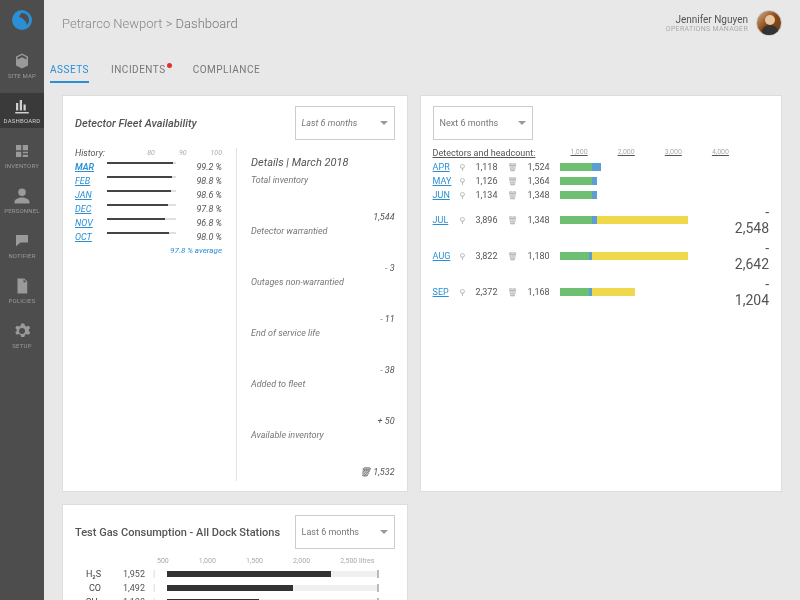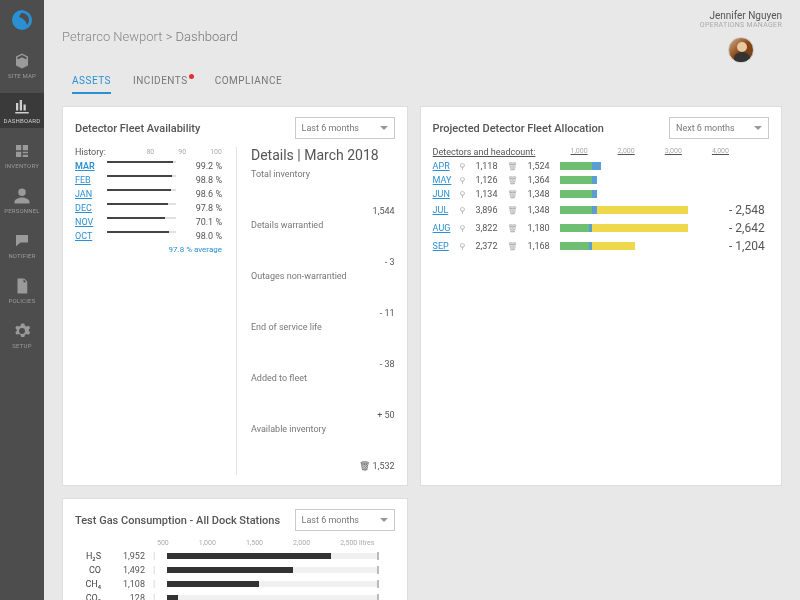--- a/index.html
+++ b/index.html
@@ -11,67 +11,67 @@
 .nav-item { width:44px; display:flex; flex-direction:column; align-items:center; gap:2px; cursor:pointer; padding:4px 0; }
 .nav-item.active { background:#3a3a3a; }
 .nav-item .ico { width:18px; height:18px; fill:#9a9a9a; }
 .nav-item.active .ico { fill:#d0d0d0; }
 .nav-item span { font-size:6px; color:#9a9a9a; letter-spacing:0.2px; }
 .nav-item.active span { color:#d0d0d0; }
 .main { flex:1; display:flex; flex-direction:column; background:#e8e8e8; }
 .header { display:flex; align-items:center; justify-content:space-between; padding:10px 18px 6px; }
 .breadcrumb { font-size:13px; color:#888; font-weight:300; }
 .breadcrumb .current { color:#777; }
-.user { display:flex; align-items:center; gap:8px;flex-direction:column; }
+.user { display:flex; align-items:center; gap:8px; }
 .user-text { text-align:right; }
 .user-name { font-size:10px; color:#555; }
 .user-role { font-size:7px; color:#aaa; letter-spacing:0.3px; }
 .avatar { width:26px; height:26px; border-radius:50%; background:linear-gradient(135deg,#d2b48c 0%,#8b4513 50%,#654321 100%); border:1px solid #ccc; position:relative; overflow:hidden; }
 .avatar::before { content:""; position:absolute; top:4px; left:8px; width:10px; height:10px; border-radius:50%; background:#e8c8a0; }
 .avatar::after { content:""; position:absolute; bottom:-2px; left:5px; width:16px; height:12px; border-radius:50% 50% 0 0; background:#333; }
-.tabs { display:flex; gap:22px; padding:0 28px; border-bottom:0; }
+.tabs { display:flex; gap:22px; padding:0 6px; border-bottom:0;margin-top:16px; }
 .tab { font-size:10px; padding:6px 0; cursor:pointer; color:#777; letter-spacing:0.5px; position:relative; }
 .tab.active { color:#2a8fd4; border-bottom:2px solid #2a8fd4; }
 .tab .dot { width:5px; height:5px; border-radius:50%; background:#e03030; display:inline-block; position:relative; top:-5px; left:1px; }
 .content { padding:12px 18px; display:flex; flex-direction:column; gap:12px; }
 .row { display:flex; gap:12px; }
 .card { background:#fff; border:1px solid #ddd; padding:10px 12px; flex:1; }
 .card-header { display:flex; justify-content:space-between; align-items:center; margin-bottom:8px; }
 .card-title { font-size:11px; color:#555; font-weight:500; }
-.select { display:flex; align-items:center; justify-content:space-between; border:1px solid #ccc; padding:5px 6px; font-size:9px; color:#777; cursor:pointer; width:100px; }
+.select { display:flex; align-items:center; justify-content:space-between; border:1px solid #ccc; padding:11px 6px; font-size:9px; color:#777; cursor:pointer; width:100px; }
 .chev { border-left:4px solid transparent; border-right:4px solid transparent; border-top:4px solid #999; }
 
 .fa-body { display:flex; gap:14px; }
 .fa-history { flex:0 0 46%; }
 .fa-history-head { display:flex; justify-content:space-between; align-items:center; font-size:9px; color:#555; margin-bottom:4px; }
 .fa-ticks { display:flex; gap:24px; font-size:7px; color:#aaa; }
 .fa-row { display:flex; align-items:flex-start; gap:6px; font-size:9px; margin:4px 0; }
 .fa-month { width:26px; color:#2a8fd4; text-decoration:underline; cursor:pointer; }
 .fa-bar { flex:1; height:2px; background:#e0e0e0; position:relative; }
 .fa-bar i { display:block; height:2px; background:#444; }
 .fa-pct { width:40px; text-align:right; color:#555; }
 .fa-avg { font-size:8px; color:#2a8fd4; text-align:right; margin-top:4px; }
 .fa-divider { width:1px; background:#e3e3e3; }
 .fa-details { flex:1; }
-.fa-details-title { font-size:14px; color:#555; margin-bottom:6px; }
+.fa-details-title { font-size:11px; color:#555; margin-bottom:6px;margin-top:8px; }
 .fa-drow { display:flex; justify-content:space-between; font-size:9px; color:#777; margin:4px 0; }
 .fa-drow .val { color:#555;margin-top:37px; }
 
 .proj-head { font-size:9px; color:#555; margin-bottom:4px; display:flex;text-decoration:underline; }
 .proj-ticks { display:flex; gap:30px; font-size:7px; color:#aaa; margin-left:auto; padding-right:40px; }
 .proj-row { display:flex; align-items:center; gap:5px; font-size:9px; margin:4px 0; }
 .proj-month { width:22px; color:#2a8fd4; text-decoration:underline; cursor:pointer; }
 .icon-mini { font-size:8px; color:#aaa; }
 .proj-num { width:32px; text-align:center; color:#555; }
 .proj-bar-wrap { flex:1; height:8px; position:relative; }
 .proj-bar { height:8px; display:flex; }
 .proj-g { background:#6fbf73; height:100%; }
 .proj-b { background:#5a9fd4; height:100%; }
 .proj-y { background:#f0d84c; height:100%; }
-.proj-delta { width:40px; text-align:left; color:#555; font-size:12px; }
+.proj-delta { width:40px; text-align:right; color:#555; font-size:14px; }
 
 .gas-ticks { display:flex; gap:30px; font-size:7px; color:#aaa; margin:0 0 4px 82px; }
 .gas-row { display:flex; align-items:center; gap:8px; font-size:9px; margin:4px 0; }
 .gas-label { width:26px; color:#444;text-align:right; }
 .gas-val { width:36px; text-align:right; color:#555; }
 .gas-sep { color:#ccc; width:6px; }
 .gas-bar-wrap { flex:1; height:6px; background:#f0f0f0; position:relative; max-width:210px; }
 .gas-bar { height:6px; background:#333; }
 .gas-bar-wrap::after { content:""; position:absolute; right:-2px; top:-1px; width:2px; height:8px; background:#bbb; }
 </style>
@@ -147,21 +147,21 @@
 
     <div class="tabs">
       <div class="tab active">ASSETS</div>
       <div class="tab"><span>INCIDENTS</span><span class="dot"></span></div>
       <div class="tab">COMPLIANCE</div>
     </div>
 
     <div class="content">
       <div class="row">
 
-        <div class="card" style="flex:0 0 48%;">
+        <div class="card" style="flex:0 0 48%;font-style:italic;">
           <div class="card-header">
             <div class="card-title">Detector Fleet Availability</div>
             <div class="select">
               <span>Last 6 months</span>
               <span class="chev"></span>
             </div>
           </div>
           <div class="fa-body">
             <div class="fa-history">
               <div class="fa-history-head">
@@ -199,42 +199,42 @@
                     <div class="fa-bar">
                       <i style="width:89.0%"></i>
                     </div>
                     <span class="fa-pct">97.8 %</span>
                   </div>
                   <div class="fa-row">
                     <span class="fa-month">NOV</span>
                     <div class="fa-bar">
                       <i style="width:84.0%"></i>
                     </div>
-                    <span class="fa-pct">70.1 %</span>
+                    <span class="fa-pct">96.8 %</span>
                   </div>
                   <div class="fa-row">
                     <span class="fa-month">OCT</span>
                     <div class="fa-bar">
                       <i style="width:90.0%"></i>
                     </div>
                     <span class="fa-pct">98.0 %</span>
                   </div>
                 </div>
               <div class="fa-avg">97.8 % average</div>
             </div>
             <div class="fa-divider"></div>
             <div class="fa-details">
               <div class="fa-details-title">Details | March 2018</div>
               <div id="fa-details-rows">
                   <div class="fa-drow">
                     <span>Total inventory</span>
                     <span class="val">1,544</span>
                   </div>
                   <div class="fa-drow">
-                    <span>Details warrantied</span>
+                    <span>Detector warrantied</span>
                     <span class="val">- 3</span>
                   </div>
                   <div class="fa-drow">
                     <span>Outages non-warrantied</span>
                     <span class="val">- 11</span>
                   </div>
                   <div class="fa-drow">
                     <span>End of service life</span>
                     <span class="val">- 38</span>
                   </div>
@@ -246,21 +246,20 @@
                     <span>Available inventory</span>
                     <span class="val">🗑 1,532</span>
                   </div>
                 </div>
             </div>
           </div>
         </div>
 
         <div class="card">
           <div class="card-header">
-            <div class="card-title">Projected Detector Fleet Allocation</div>
             <div class="select">
               <span>Next 6 months</span>
               <span class="chev"></span>
             </div>
           </div>
           <div class="proj-head">
             <span>Detectors and headcount:</span>
             <div class="proj-ticks">
               <span>1,000</span>
                 <span>2,000</span>

